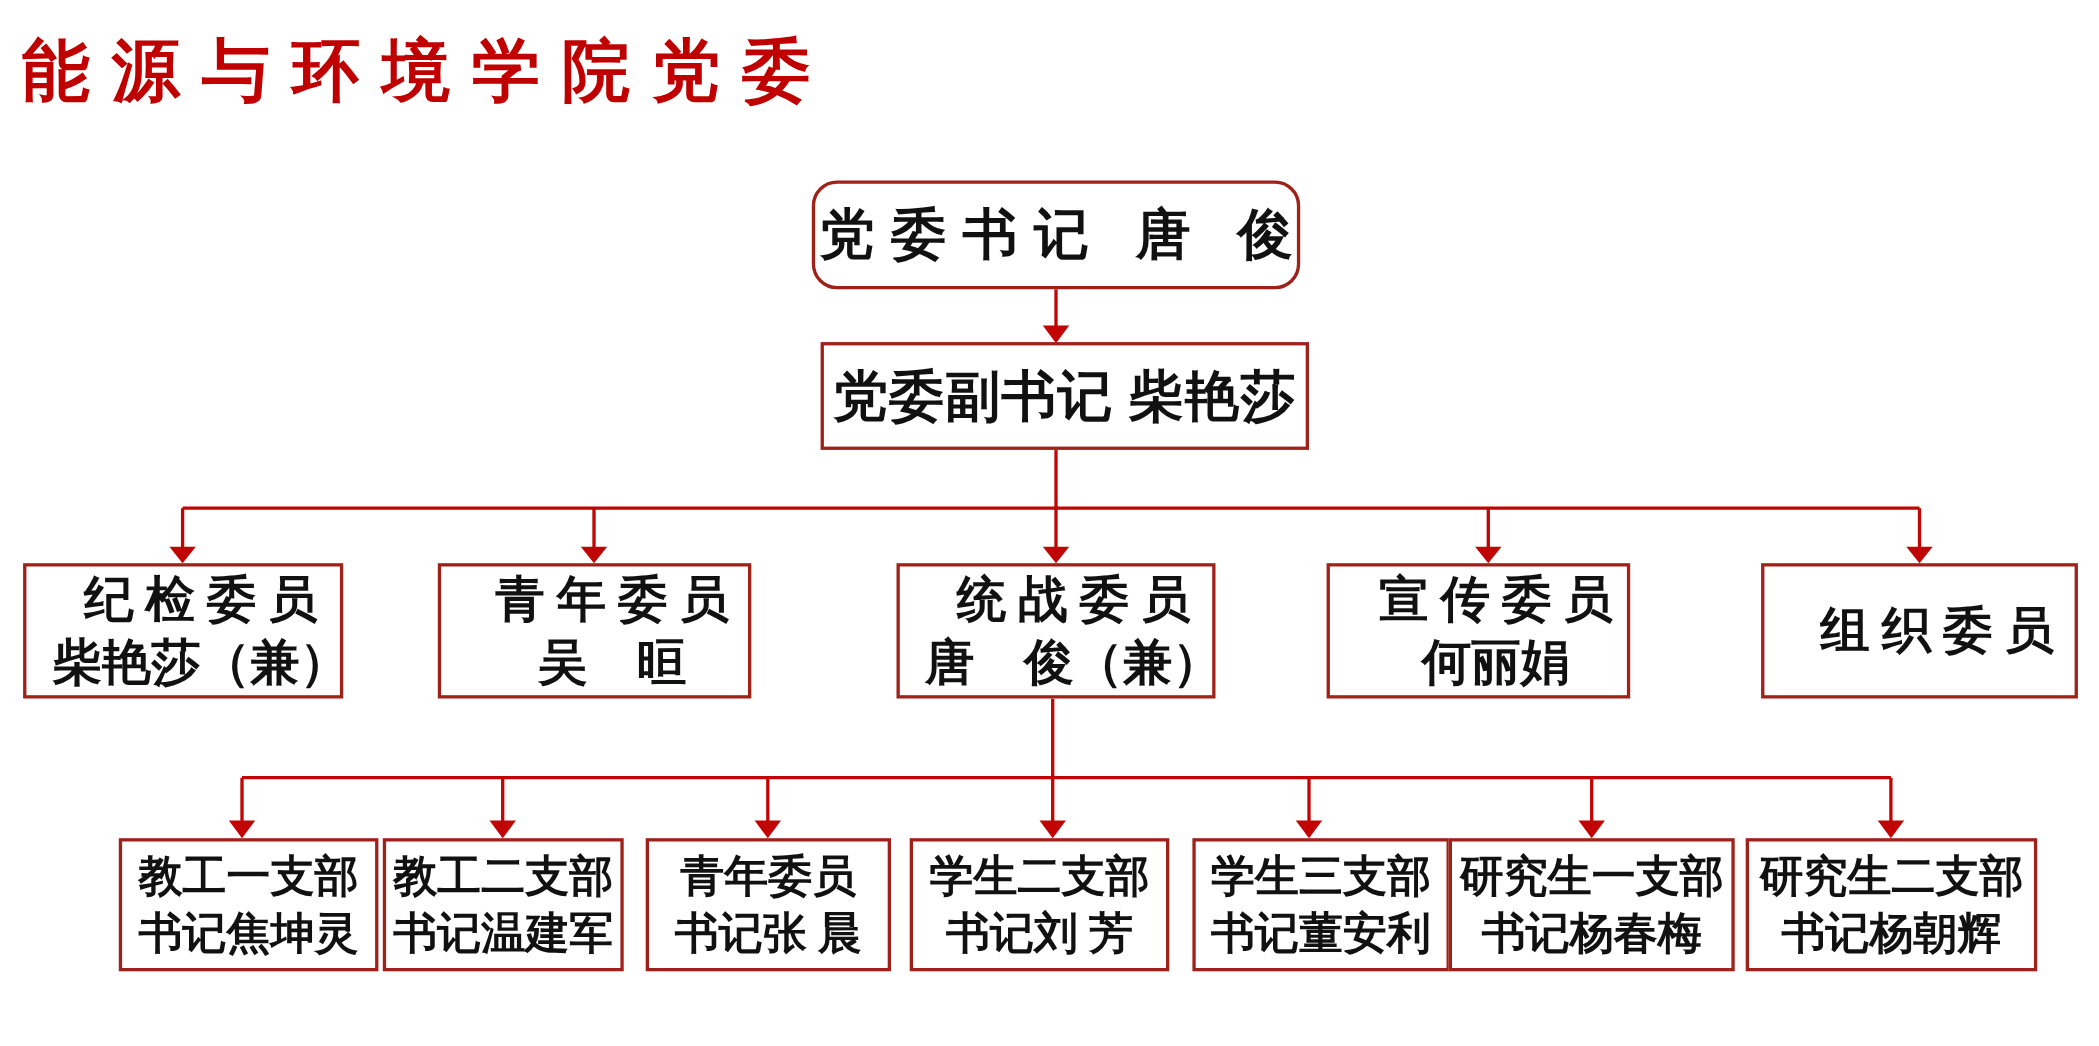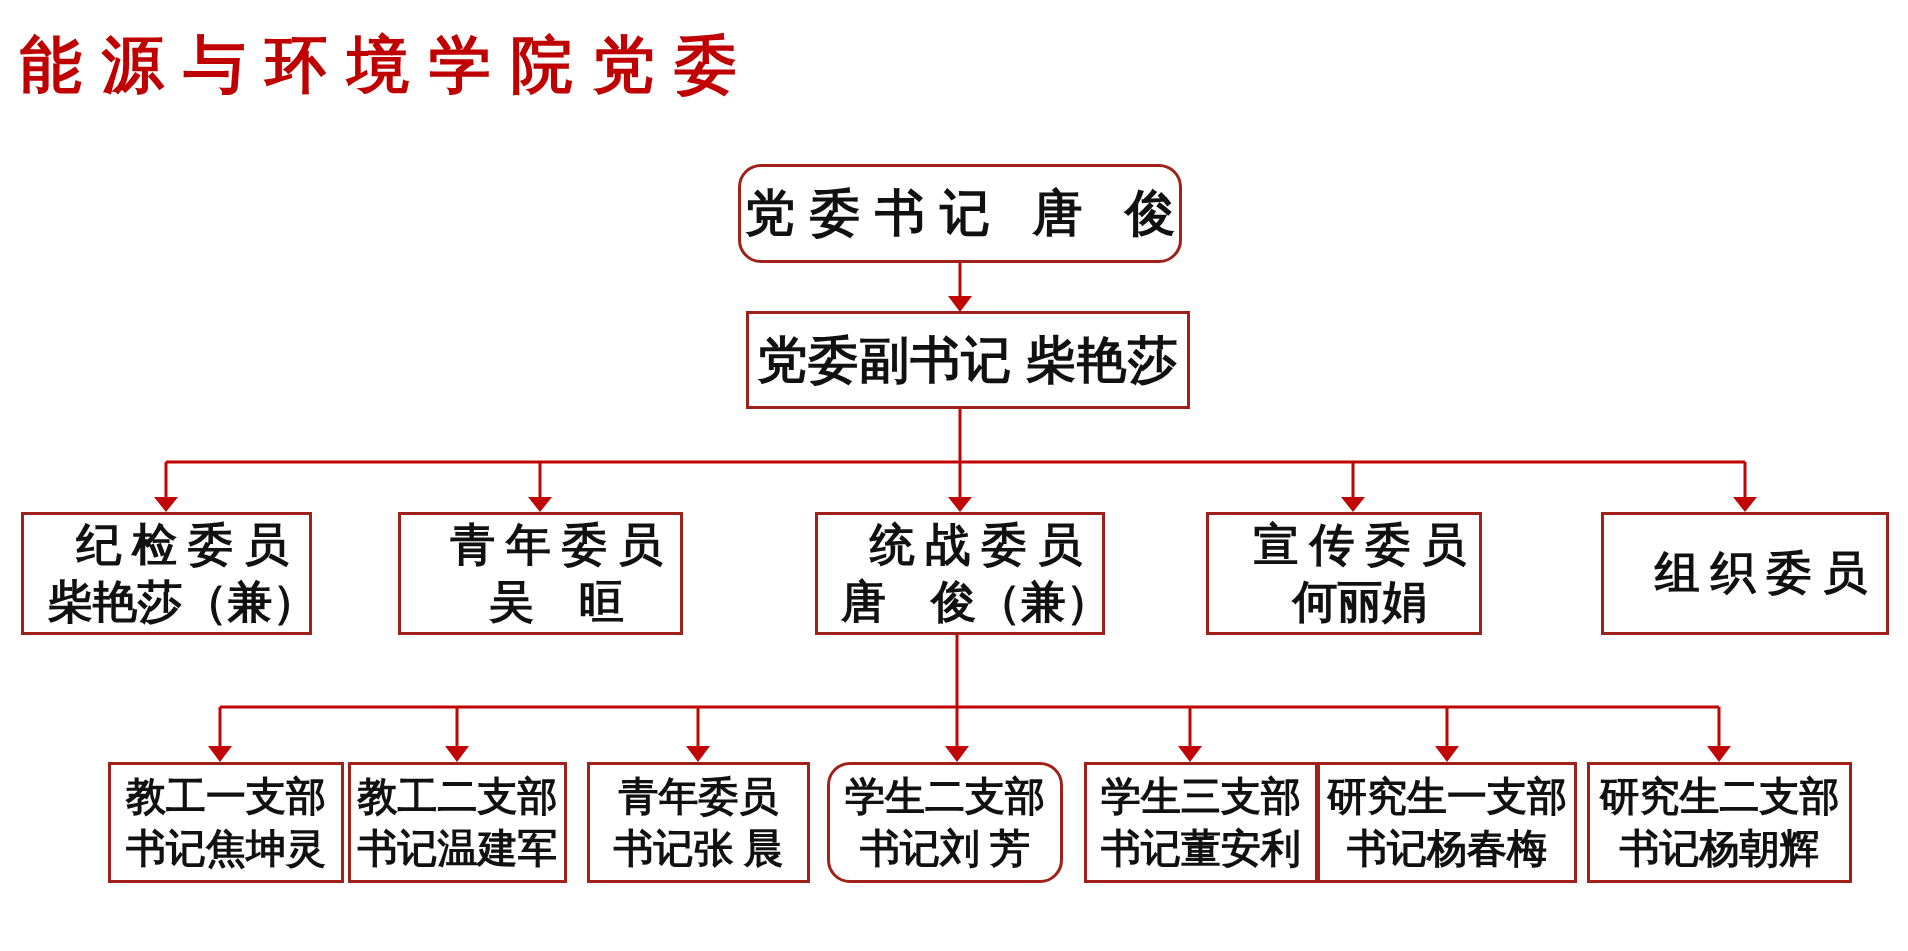--- a/index.html
+++ b/index.html
@@ -70,21 +70,21 @@
   .lv3 .role { letter-spacing: 0.24em; padding-left: 0.24em; }
   .c1 { left: 21px;   width: 291px; }
   .c2 { left: 398px;  width: 285px; }
   .c3 { left: 815px;  width: 290px; }
   .c4 { left: 1206px; width: 276px; }
   .c5 { left: 1601px; width: 288px; }
   .lv4 { top: 762px; height: 121px; font-size: 40px; line-height: 52px; }
   .b1 { left: 108px;  width: 236px; }
   .b2 { left: 348px;  width: 219px; }
   .b3 { left: 587px;  width: 223px; }
-  .b4 { left: 827px;  width: 236px; border-radius: 23px; }
+  .b4 { left: 827px;  width: 236px; }
   .b5 { left: 1073px; width: 234px; margin-left: 11px; }
   .b6 { left: 1317px; width: 260px; }
   .b7 { left: 1587px; width: 265px; }
 </style>
 </head>
 <body>
 
 <div class="stage">
 
   <div class="chart-title">能源与环境学院党委</div>

